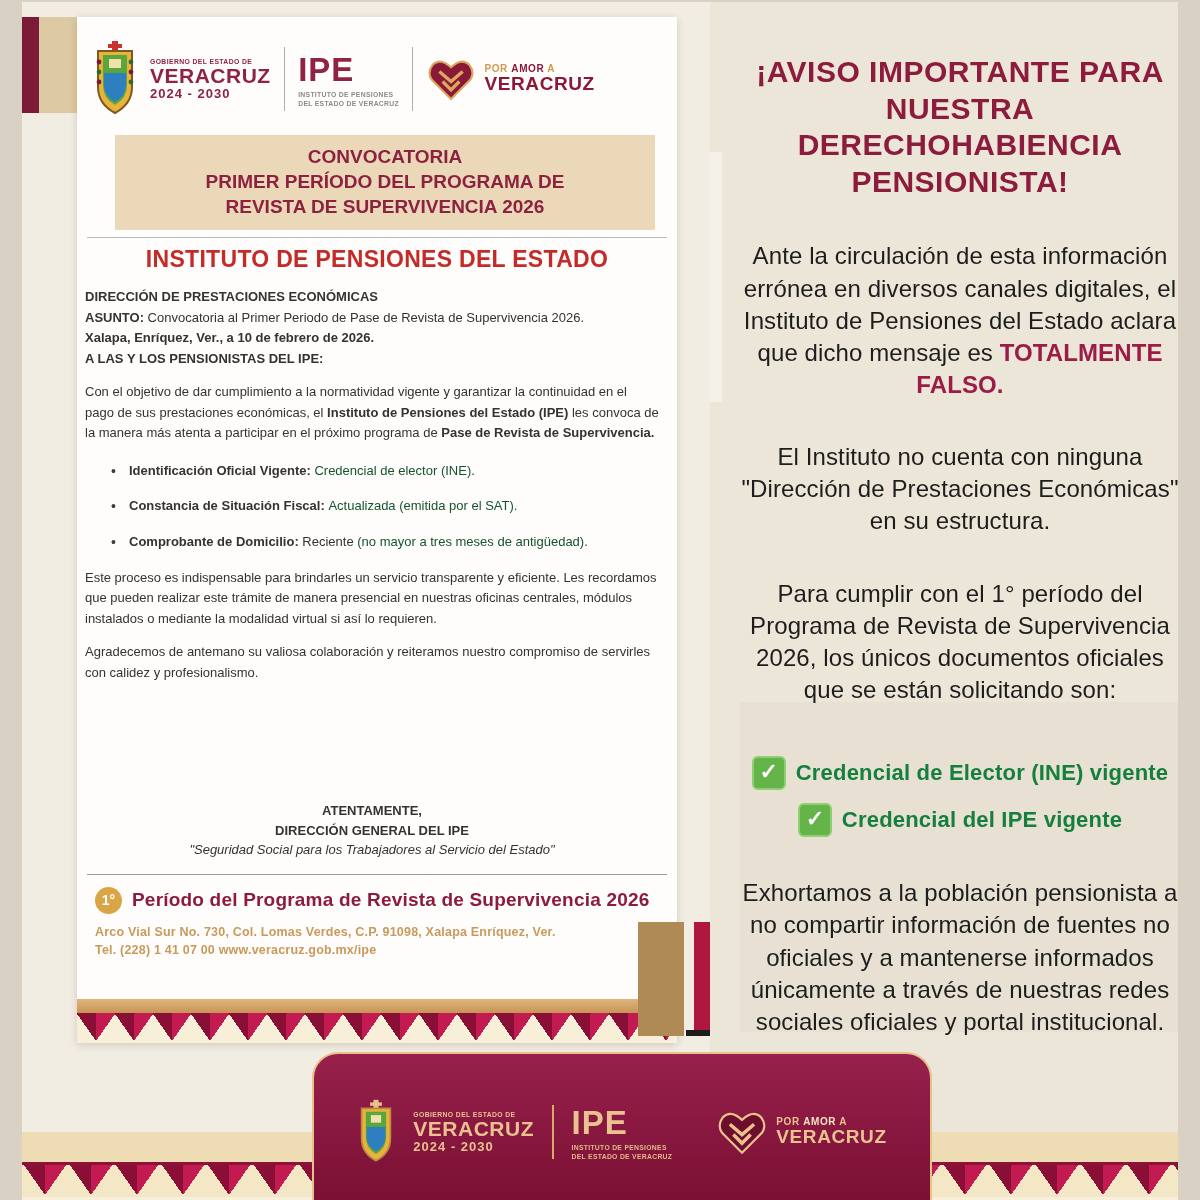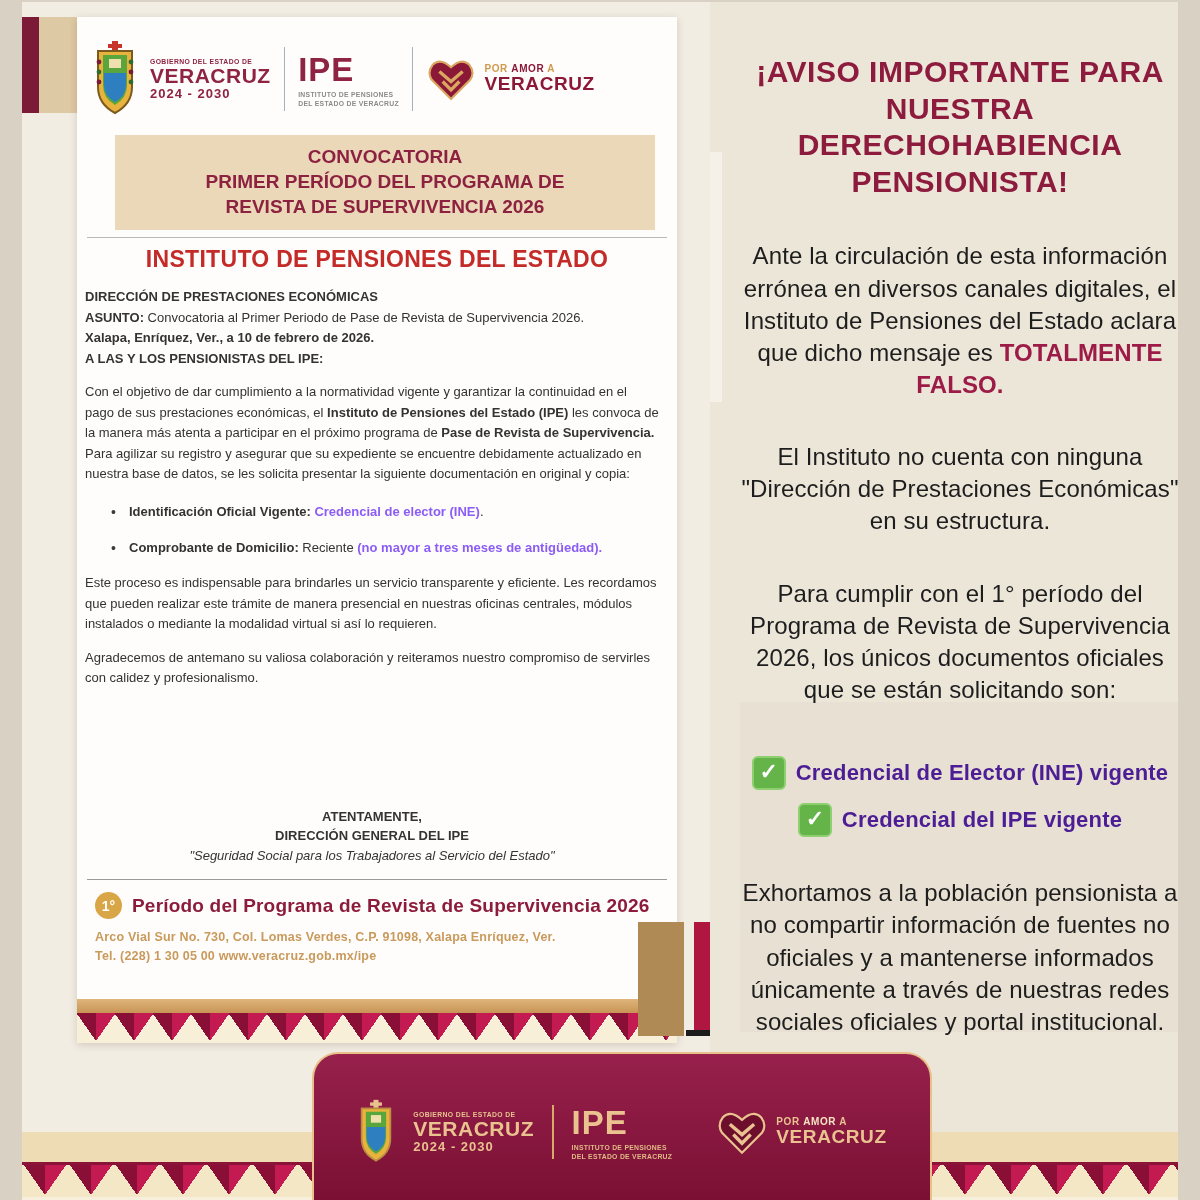--- a/index.html
+++ b/index.html
@@ -34,21 +34,21 @@
                letter-spacing:.3px;}
   .doc-body{padding:14px 18px 0 8px;font-size:13px;line-height:1.58;color:#333;}
   .doc-body p{margin:0;}
   .meta{font-weight:bold;}
   .meta .plain{font-weight:normal;}
   .p-main{margin-top:13px !important;}
   .bullets{list-style:none;margin:17px 0 0;padding:0 0 0 22px;}
   .bullets li{position:relative;padding-left:22px;margin-bottom:15px;}
   .bullets li::before{content:"•";position:absolute;left:4px;top:-1px;color:#3a3a3a;font-size:14px;}
   .seg-b{font-weight:bold;}
-  .seg-br{font-weight:bold;color:#8b5cf6;}
+  .seg-br{font-weight:normal;color:#14532d;}
   .seg-mb{font-weight:bold;color:#9c1b47;}
   .closing{margin-top:118px !important;font-weight:bold;line-height:1.5;text-align:center;}
   .motto{font-weight:normal;font-style:italic;}
   .doc-rule2{border:none;border-top:1.5px solid #9a9a9a;margin:14px 10px 0 10px;}
   .doc-footer{padding:12px 0 0 18px;}
   .ff-row{display:flex;align-items:center;gap:10px;}
   .badge{width:27px;height:27px;border-radius:50%;background:#d9a647;color:#fff;font-weight:bold;
          font-size:14px;display:flex;align-items:center;justify-content:center;flex:0 0 auto;}
   .ff-title{color:#8c1b3c;font-weight:bold;font-size:19px;letter-spacing:.2px;}
   .ff-addr{margin-top:9px;color:#c99a5c;font-size:12.5px;line-height:1.5;font-weight:bold;
@@ -73,21 +73,21 @@
   .n-title{position:relative;margin:52px auto 0;width:480px;color:#8d1b3d;font-weight:bold;
            font-size:30px;line-height:1.22;letter-spacing:.5px;}
   .n-p{position:relative;margin:40px auto 0;width:452px;color:#1d1d1d;font-size:24px;
        line-height:1.34;letter-spacing:.1px;}
   .n-checks{position:relative;margin-top:50px;display:flex;flex-direction:column;gap:13px;
             align-items:center;}
   .check-row{display:flex;align-items:center;gap:10px;}
   .check-box{width:30px;height:30px;border-radius:6px;background:#64b44a;
              border:2px solid #8ed06f;color:#fff;font-size:22px;font-weight:bold;line-height:28px;
              text-align:center;flex:0 0 auto;}
-  .check-label{color:#4c1d95;font-weight:bold;font-size:22px;letter-spacing:.2px;}
+  .check-label{color:#15803d;font-weight:bold;font-size:22px;letter-spacing:.2px;}
   
   .bottom-strip{position:absolute;left:0;top:1130px;width:1200px;height:70px;z-index:1;}
   .bs-band{height:30px;background:#eedcb4;}
   .bs-line{height:3px;background:#8c1338;}
   .bs-tri{height:32px;background-color:#f3e7c6;
           background-image:conic-gradient(from -35deg at 50% 100%,#8a0f36 0 35deg,#c41a52 35deg 70deg,rgba(0,0,0,0) 70deg);
           background-size:46px 30px;background-repeat:repeat-x;}
   .bs-fill{height:5px;background:#f7efdb;}
   
   .banner{position:absolute;left:290px;top:1050px;width:620px;height:150px;z-index:2;
@@ -159,44 +159,44 @@
     <h1 class="doc-heading">INSTITUTO DE PENSIONES DEL ESTADO</h1>
 
     <div class="doc-body">
       <p class="meta">
         <span>DIRECCIÓN DE PRESTACIONES ECONÓMICAS</span><br>
         <span class="plain"><span class="seg-b">ASUNTO:</span><span> Convocatoria al Primer Periodo de Pase de Revista de Supervivencia 2026.</span></span><br>
         <span>Xalapa, Enríquez, Ver., a 10 de febrero de 2026.</span><br>
         <span>A LAS Y LOS PENSIONISTAS DEL IPE:</span>
       </p>
       <p class="p-main"><span>Con el objetivo de dar cumplimiento a la normatividad vigente y garantizar la continuidad en el pago de sus prestaciones económicas, el </span><span class="seg-b">Instituto de Pensiones del Estado (IPE)</span><span> les convoca de la manera más atenta a participar en el próximo programa de </span><span class="seg-b">Pase de Revista de Supervivencia.</span></p>
-      <p>Para agilizar su registro y asegurar que su expediente se encuentre debidamente actualizado en nuestra base de datos, se les solicita presentar la siguiente documentación en original y copia:</p>
       <ul class="bullets">
         <li><span class="seg-b">Identificación Oficial Vigente: </span><span class="seg-br">Credencial de elector (INE)</span><span>.</span></li>
+        <li><span class="seg-b">Constancia de Situación Fiscal: </span><span class="seg-br">Actualizada (emitida por el SAT).</span></li>
         <li><span class="seg-b">Comprobante de Domicilio:</span><span> Reciente </span><span class="seg-br">(no mayor a tres meses de antigüedad).</span></li>
       </ul>
       <p>Este proceso es indispensable para brindarles un servicio transparente y eficiente. Les recordamos que pueden realizar este trámite de manera presencial en nuestras oficinas centrales, módulos instalados o mediante la modalidad virtual si así lo requieren.</p>
       <p class="p-main">Agradecemos de antemano su valiosa colaboración y reiteramos nuestro compromiso de servirles con calidez y profesionalismo.</p>
       <p class="closing">
         <span>ATENTAMENTE,</span><br>
         <span>DIRECCIÓN GENERAL DEL IPE</span><br>
         <span class="motto">"Seguridad Social para los Trabajadores al Servicio del Estado"</span>
       </p>
     </div>
 
     <hr class="doc-rule2">
 
     <div class="doc-footer">
       <div class="ff-row">
         <span class="badge">1°</span>
         <span class="ff-title">Período del Programa de Revista de Supervivencia 2026</span>
       </div>
       <div class="ff-addr">
         <span>Arco Vial Sur No. 730, Col. Lomas Verdes, C.P. 91098, Xalapa Enríquez, Ver.</span><br>
-        <span>Tel. (228) 1 30 05 00 www.veracruz.gob.mx/ipe</span>
+        <span>Tel. (228) 1 41 07 00 www.veracruz.gob.mx/ipe</span>
       </div>
     </div>
 
     <div class="doc-band"></div>
     <div class="doc-tri tri-row"></div>
   </section>
 
   <div class="bar-tan"></div>
   <div class="bar-crimson"></div>
   <div class="bar-black"></div>

